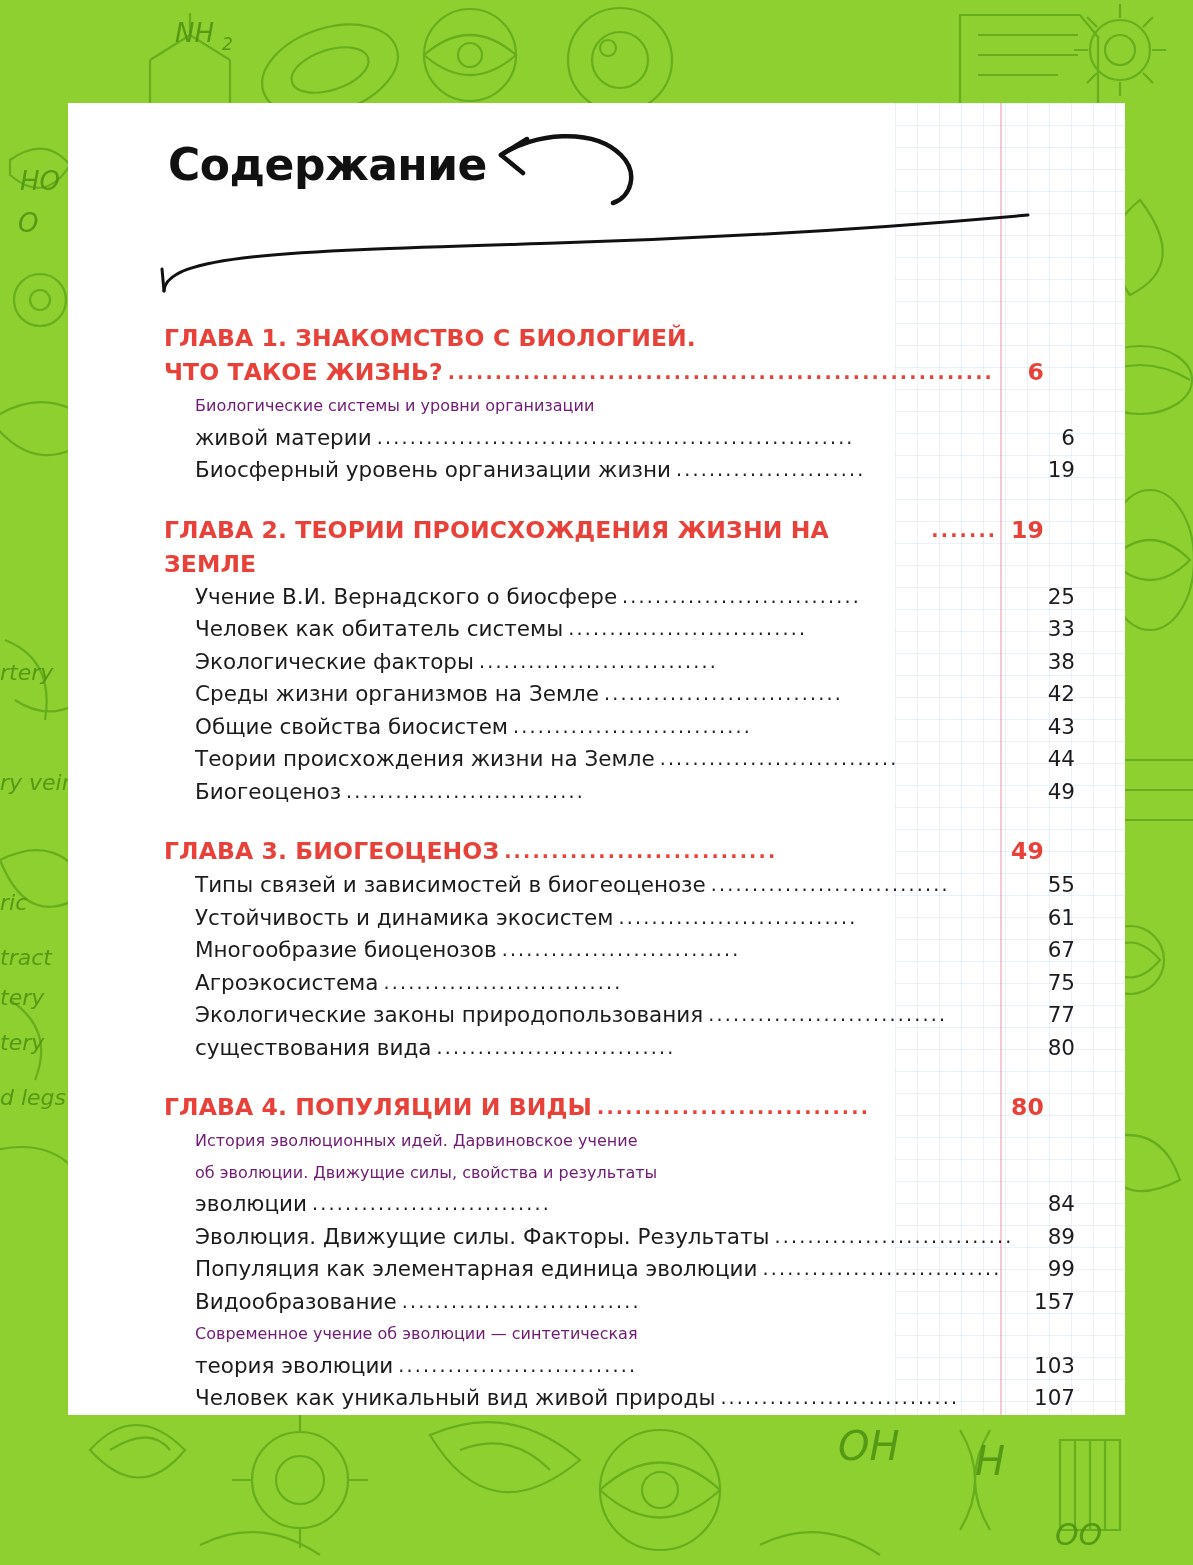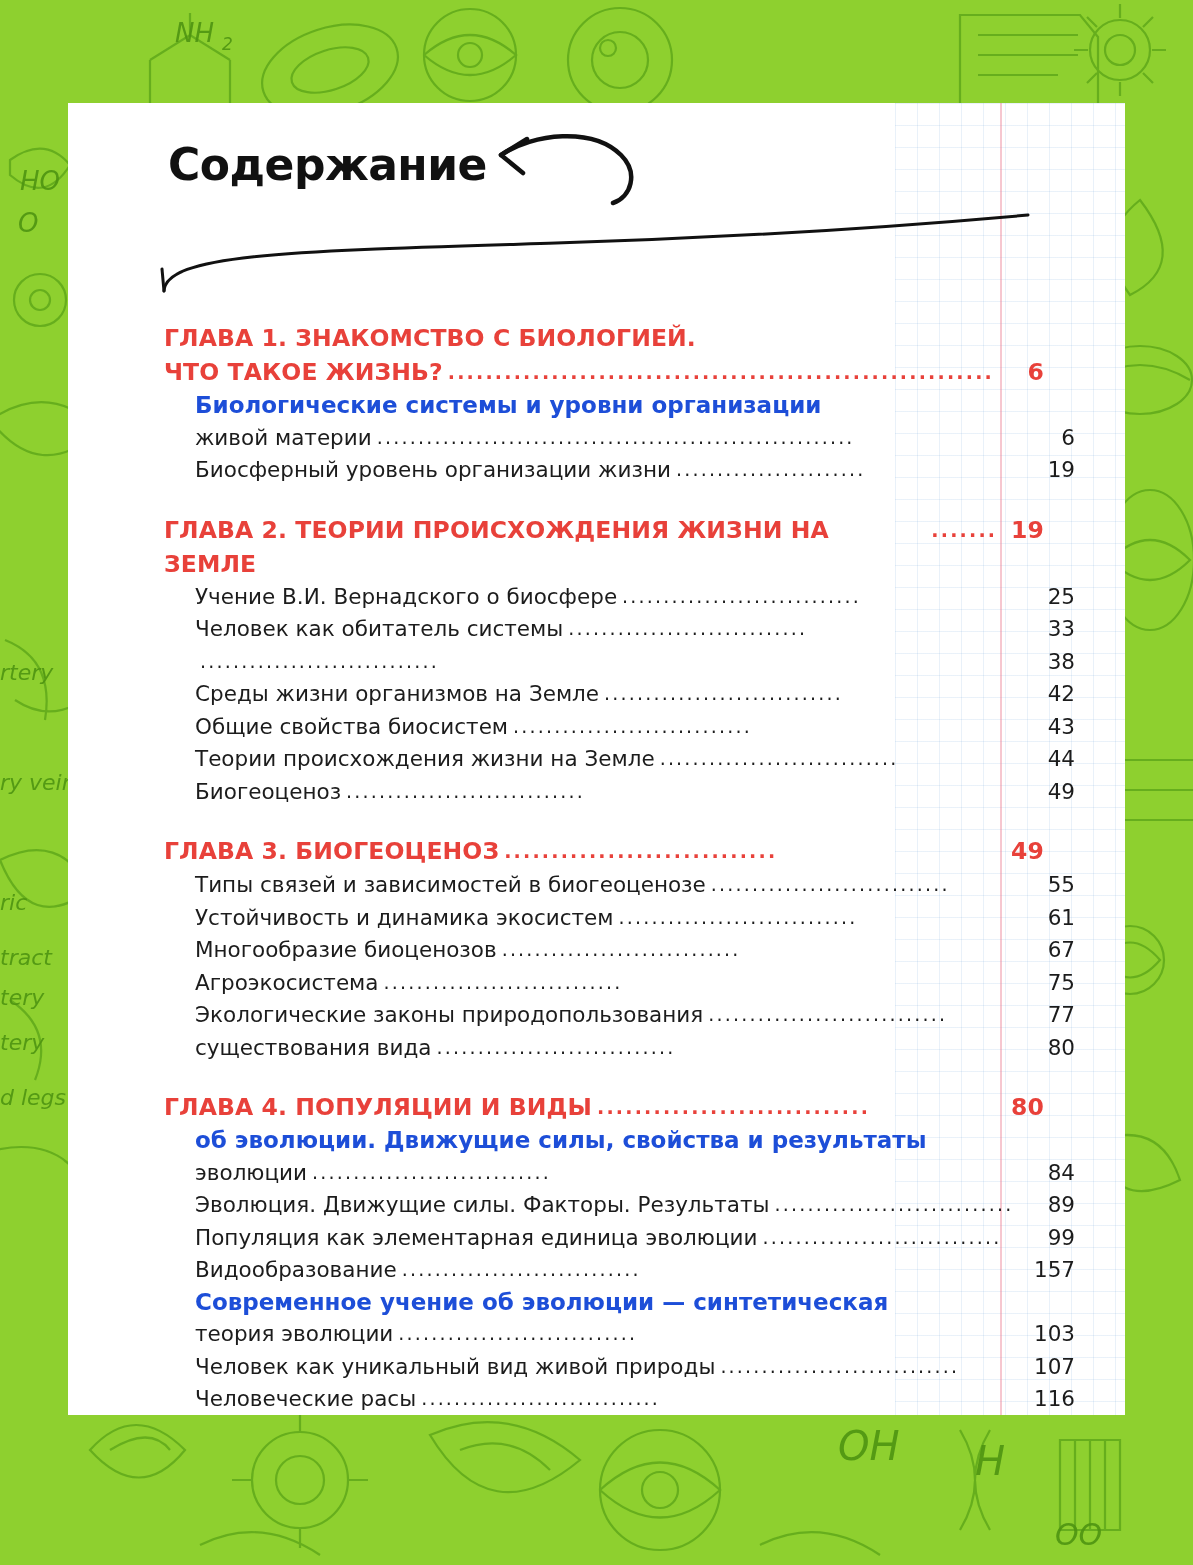--- a/index.html
+++ b/index.html
@@ -139,24 +139,23 @@
   .page-num {
     flex: 0 0 auto;
     text-align: right;
     min-width: 42px;
   }
   .entry-row .page-num { min-width: 44px; }
   .chapter-gap { height: 16px; }
   .wrap-line {
     display: block;
     padding-left: 31px;
-    color: #1d4ed8;
-    font-size: 23px;
+    color: #701a75;
+    font-size: 16px;
     line-height: 31.5px;
-    font-weight: bold;
   }
   .chapter-row.multiline {
     display: block;
   }
   .chapter-row .first-line { display: block; }
   .chapter-row .second-line { display: flex; align-items: baseline; }
 </style>
 </head>
 <body>
 
@@ -291,20 +290,21 @@
         <span class="label">Учение В.И. Вернадского о биосфере</span>
         <span class="leader">.............................</span>
         <span class="page-num">25</span>
       </div>
       <div class="entry-row">
         <span class="label">Человек как обитатель системы</span>
         <span class="leader">.............................</span>
         <span class="page-num">33</span>
       </div>
       <div class="entry-row">
+        <span class="label">Экологические факторы</span>
         <span class="leader">.............................</span>
         <span class="page-num">38</span>
       </div>
       <div class="entry-row">
         <span class="label">Среды жизни организмов на  Земле</span>
         <span class="leader">.............................</span>
         <span class="page-num">42</span>
       </div>
       <div class="entry-row">
         <span class="label">Общие свойства биосистем</span>
@@ -364,20 +364,21 @@
     </div>
 
     <div class="chapter-gap"></div>
 
     <div class="chapter-block">
       <div class="chapter-row">
         <span class="label">ГЛАВА 4. ПОПУЛЯЦИИ И ВИДЫ</span>
         <span class="leader">.............................</span>
         <span class="page-num">80</span>
       </div>
+      <span class="wrap-line">История эволюционных идей. Дарвиновское учение</span>
       <span class="wrap-line">об эволюции. Движущие силы, свойства и результаты</span>
       <div class="entry-row">
         <span class="label">эволюции </span>
         <span class="leader">.............................</span>
         <span class="page-num">84</span>
       </div>
       <div class="entry-row">
         <span class="label">Эволюция. Движущие силы. Факторы. Результаты</span>
         <span class="leader">.............................</span>
         <span class="page-num">89</span>

